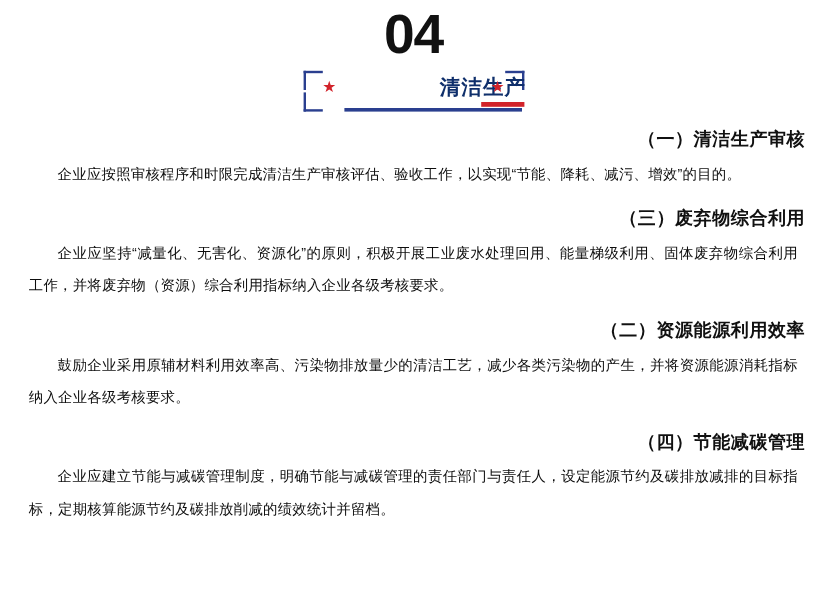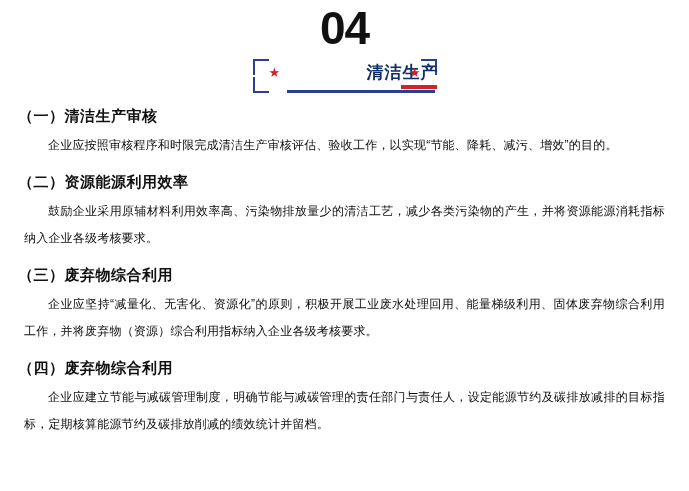--- a/index.html
+++ b/index.html
@@ -86,21 +86,21 @@
   }
   .underline-bar-red {
     position: absolute;
     right: 2px;
     top: 26px;
     width: 36px;
     height: 4px;
     background: #d2232a;
   }
   .sub-heading {
-    text-align: left;
+    text-align: right;
     font-size: 15px;
     font-weight: bold;
     color: #111111;
     margin: 14px 0 6px 0;
     letter-spacing: 0.5px;
   }
   .body-text {
     font-size: 12px;
     line-height: 27px;
     color: #0d0d0d;
@@ -130,27 +130,27 @@
     <span class="underline-bar"></span>
     <span class="underline-bar-red"></span>
   </div>
 
   <div class="content-block">
     <div class="sub-heading">（一）清洁生产审核</div>
     <p class="body-text">企业应按照审核程序和时限完成清洁生产审核评估、验收工作，以实现“节能、降耗、减污、增效”的目的。</p>
   </div>
 
   <div class="content-block">
+    <div class="sub-heading">（三）废弃物综合利用</div>
+    <p class="body-text">企业应坚持“减量化、无害化、资源化”的原则，积极开展工业废水处理回用、能量梯级利用、固体废弃物综合利用工作，并将废弃物（资源）综合利用指标纳入企业各级考核要求。</p>
+  </div>
+
+  <div class="content-block">
     <div class="sub-heading">（二）资源能源利用效率</div>
     <p class="body-text">鼓励企业采用原辅材料利用效率高、污染物排放量少的清洁工艺，减少各类污染物的产生，并将资源能源消耗指标纳入企业各级考核要求。</p>
   </div>
 
   <div class="content-block">
-    <div class="sub-heading">（三）废弃物综合利用</div>
-    <p class="body-text">企业应坚持“减量化、无害化、资源化”的原则，积极开展工业废水处理回用、能量梯级利用、固体废弃物综合利用工作，并将废弃物（资源）综合利用指标纳入企业各级考核要求。</p>
-  </div>
-
-  <div class="content-block">
-    <div class="sub-heading">（四）废弃物综合利用</div>
+    <div class="sub-heading">（四）节能减碳管理</div>
     <p class="body-text">企业应建立节能与减碳管理制度，明确节能与减碳管理的责任部门与责任人，设定能源节约及碳排放减排的目标指标，定期核算能源节约及碳排放削减的绩效统计并留档。</p>
   </div>
 
 </div>
 
 </body></html>

